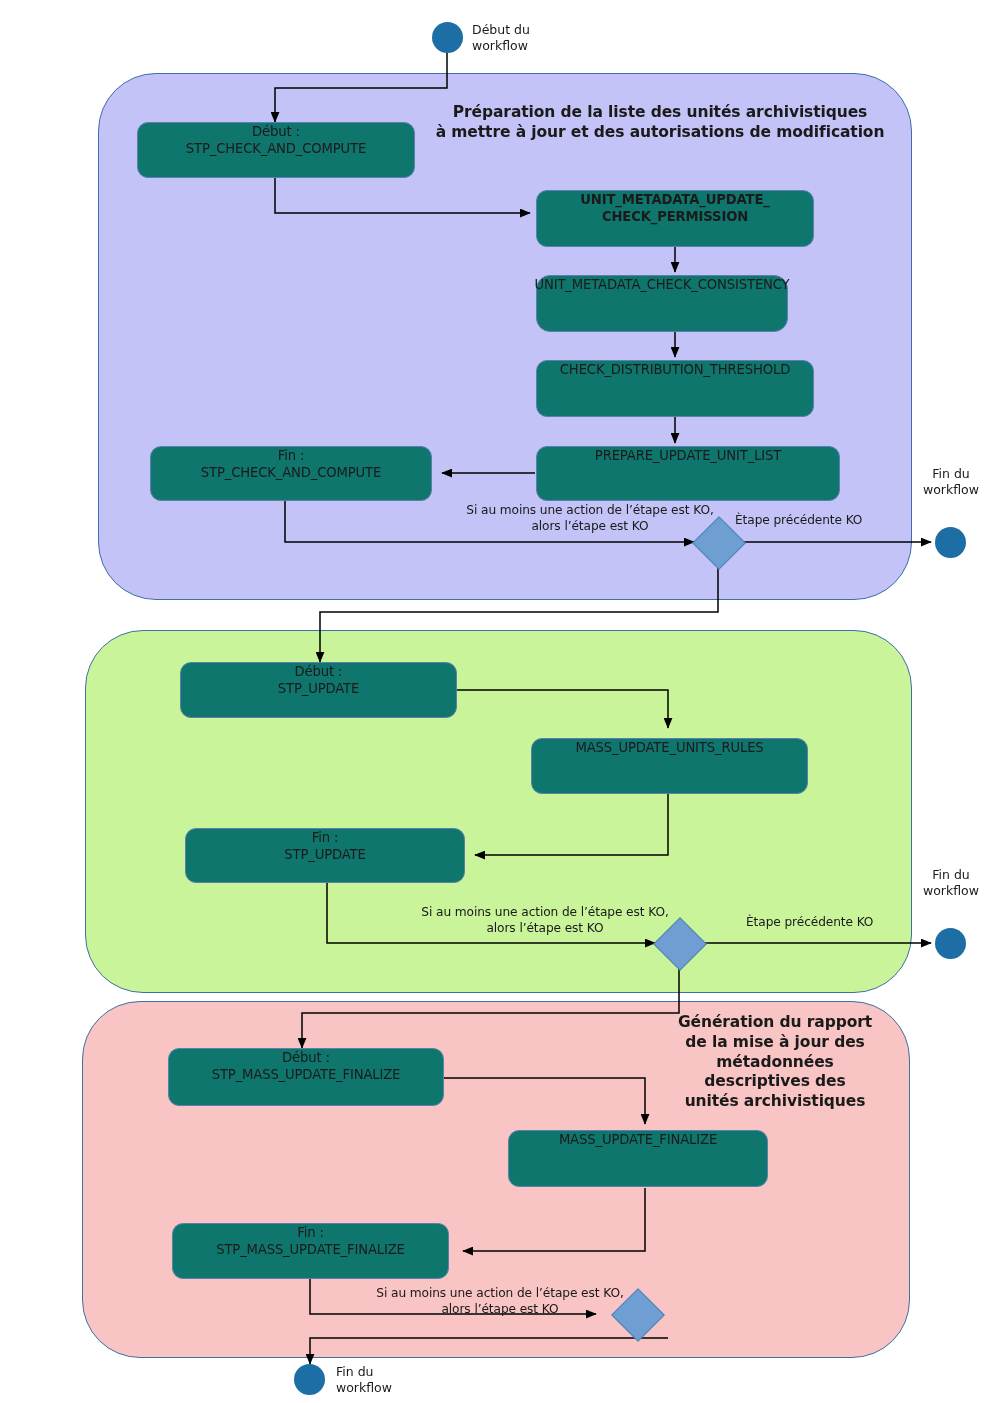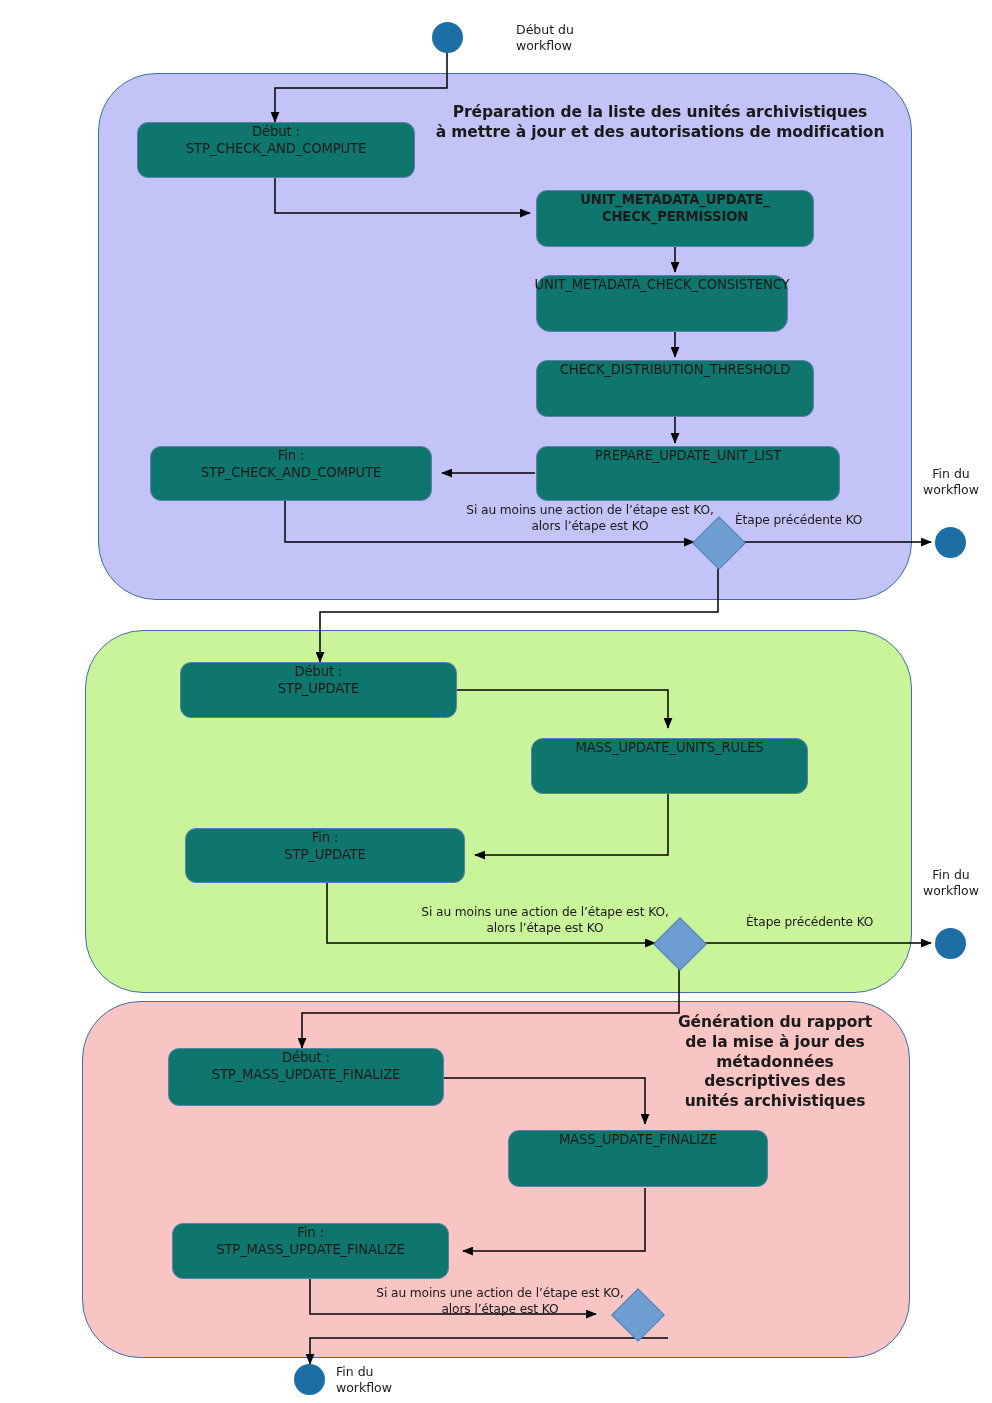--- a/index.html
+++ b/index.html
@@ -91,21 +91,21 @@
 
   <div class="region-title" style="left:650px;top:1013px;width:250px;text-align:center;">
     <div>Génération du rapport</div>
     <div>de la mise à jour des</div>
     <div>métadonnées</div>
     <div>descriptives des</div>
     <div>unités archivistiques</div>
   </div>
 
   <div class="circle" style="left:432px;top:22px;width:31px;height:31px;"></div>
-  <div class="node-label" style="left:472px;top:22px;width:90px;text-align:left;margin-left:44px;">
+  <div class="node-label" style="left:472px;top:22px;width:90px;text-align:left;">
     <div>Début du</div>
     <div>workflow</div>
   </div>
 
   <div class="circle" style="left:935px;top:527px;width:31px;height:31px;"></div>
   <div class="node-label" style="left:910px;top:466px;width:82px;">
     <div>Fin du</div>
     <div>workflow</div>
   </div>
 
@@ -165,21 +165,21 @@
 
   <div class="edge-label" style="left:735px;top:513px;width:170px;text-align:left;">Ètape précédente KO</div>
 
   <div class="node" style="left:180px;top:662px;width:277px;height:56px;">
     <div>
       <span>Début :</span>
       <span class="l2">STP_UPDATE</span>
     </div>
   </div>
 
-  <div class="node" style="left:531px;top:738px;width:277px;height:56px;border-radius:12px;">
+  <div class="node" style="left:531px;top:738px;width:277px;height:56px;">
     <span>MASS_UPDATE_UNITS_RULES</span>
   </div>
 
   <div class="node" style="left:185px;top:828px;width:280px;height:55px;">
     <div>
       <span>Fin :</span>
       <span class="l2">STP_UPDATE</span>
     </div>
   </div>
 

